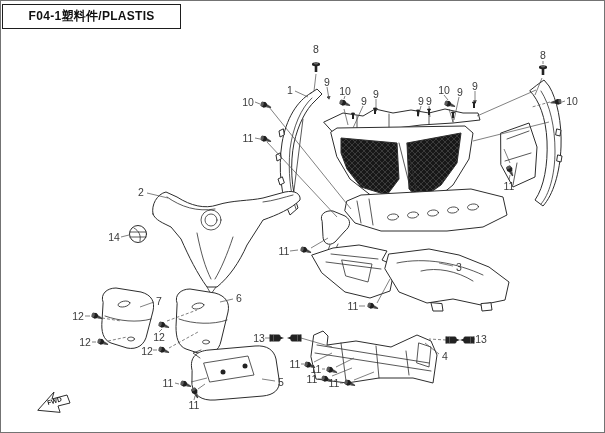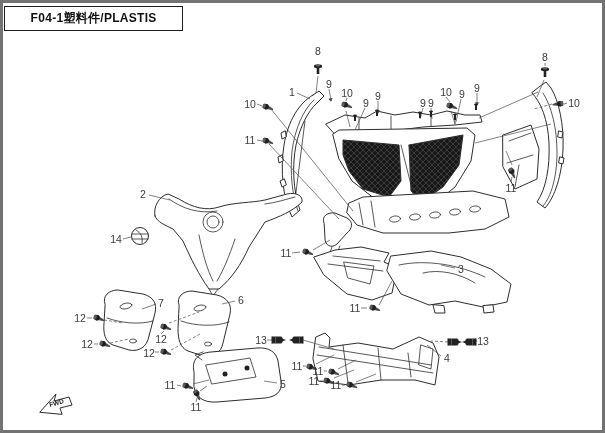--- a/index.html
+++ b/index.html
@@ -1,16 +1,16 @@
 <!DOCTYPE html>
 <html><head>
 <meta charset="utf-8">
 <style>
   html,body{margin:0;padding:0;background:#f4f4f4;}
-  .page{position:relative;width:605px;height:433px;background:#ffffff;border:3px solid #737373;box-sizing:border-box;overflow:hidden;font-family:"Liberation Sans",sans-serif;}
+  .page{position:relative;width:605px;height:433px;background:#ffffff;border:1px solid #737373;box-sizing:border-box;overflow:hidden;font-family:"Liberation Sans",sans-serif;}
   .title-box{position:absolute;left:1px;top:3px;width:177px;height:23px;border:1.5px solid #1d1d1d;background:#fff;display:flex;align-items:center;justify-content:center;z-index:5;}
   .title-box span{font-weight:bold;font-size:12.5px;color:#111;letter-spacing:.3px;transform:scaleX(.96);white-space:nowrap;}
   svg#fig{position:absolute;left:0;top:0;}
   .fl{fill:#ffffff;stroke:#2d2d2d;stroke-width:1;stroke-linejoin:round;stroke-linecap:round;}
   .ln{fill:none;stroke:#2d2d2d;stroke-width:.8;stroke-linejoin:round;stroke-linecap:round;}
   .leader{stroke:#4a4a4a;stroke-width:.7;fill:none;}
   .leader.dashed{stroke-dasharray:3 2;}
   .callout{font-family:"Liberation Sans",sans-serif;font-size:10.5px;fill:#3a3a3a;}
   .fwd-text{font-family:"Liberation Sans",sans-serif;font-size:6.5px;font-weight:bold;fill:#222;}
 </style>

